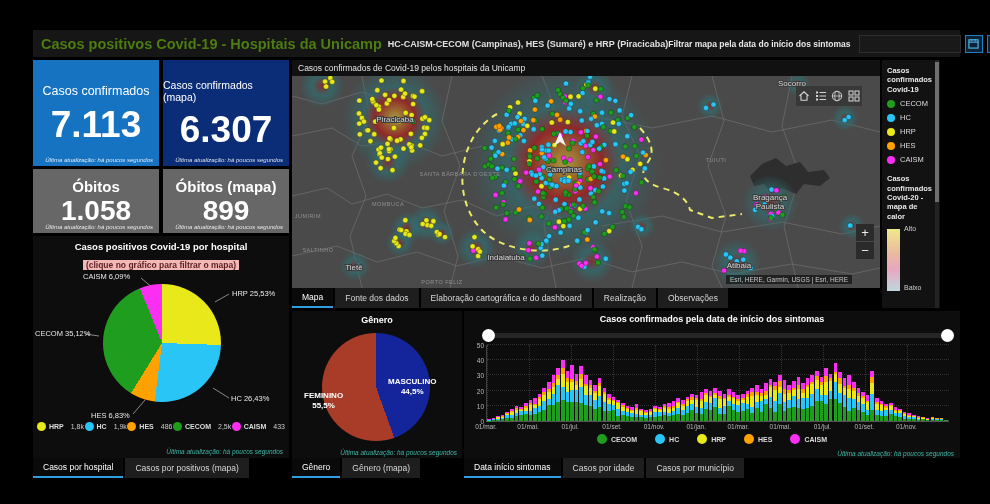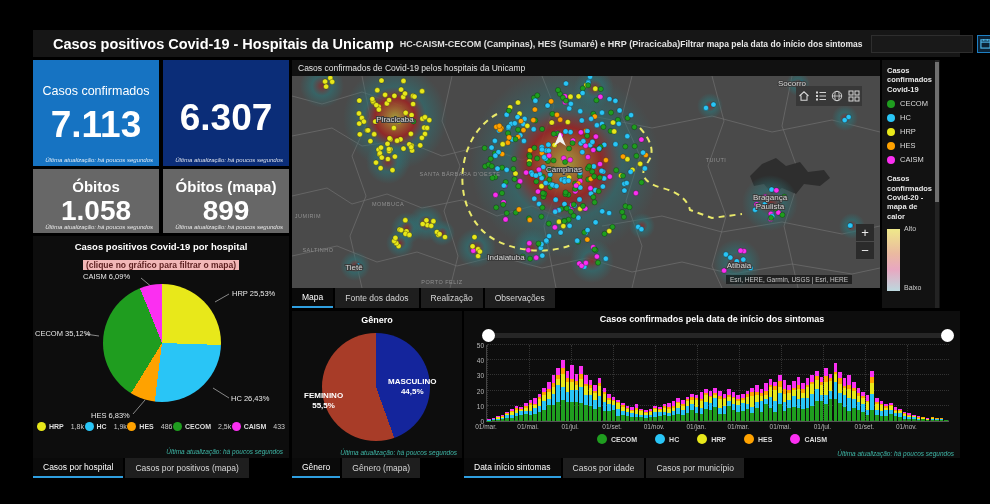--- a/index.html
+++ b/index.html
@@ -3,21 +3,21 @@
 <meta charset="utf-8">
 <style>
   html,body{margin:0;padding:0;background:#000;}
   #stage{position:relative;width:990px;height:504px;background:#000;overflow:hidden;
          font-family:"Liberation Sans",sans-serif;color:#fff;}
   #dash{position:absolute;left:33px;top:30px;width:927px;height:448px;}
 
   
   #hdr{position:absolute;left:0;top:0;width:927px;height:27px;background:#161616;
        display:flex;align-items:center;}
-  #hdr .ttl{font-size:14.5px;font-weight:bold;color:#ffffff;margin-left:20px;white-space:nowrap;}
+  #hdr .ttl{font-size:14.5px;font-weight:bold;color:#4d7c0f;margin-left:8px;white-space:nowrap;}
   #hdr .sub{font-size:9px;font-weight:bold;color:#e0e0e0;margin-left:6px;white-space:nowrap;}
   #hdr .flt{margin-left:auto;display:flex;align-items:center;gap:4px;padding-right:4px;}
   #hdr .flt label{font-size:8.5px;font-weight:bold;color:#e8e8e8;margin-right:4px;white-space:nowrap;}
   .dinput{width:92px;height:16px;background:#191919;border:1px solid #2e2e2e;color:#cfcfcf;
           font-size:9px;padding:0 4px;font-family:"Liberation Sans",sans-serif;}
   .ibtn{width:18px;height:18px;background:#0c2336;border:1px solid #1d7fc4;display:flex;
         align-items:center;justify-content:center;cursor:pointer;box-sizing:border-box;}
   .ibtn svg{display:block;}
 
   
@@ -139,20 +139,21 @@
 
     </div>
   </div>
 
   <div class="kpi" id="kpi0" style="background: rgb(22, 115, 194);">
     <span class="lbl">Casos confirmados</span>
     <span class="num">7.113</span>
     <span class="ftr">Última atualização: há poucos segundos</span>
   </div>
   <div class="kpi" id="kpi1" style="background: rgb(11, 45, 120);">
+    <span class="lbl" style="font-size:10.5px">Casos confirmados (mapa)</span>
     <span class="num">6.307</span>
     <span class="ftr">Última atualização: há poucos segundos</span>
   </div>
   <div class="kpi" id="kpi2" style="background: rgb(103, 103, 103);">
     <span class="lbl">Óbitos</span>
     <span class="num">1.058</span>
     <span class="ftr">Última atualização: há poucos segundos</span>
   </div>
   <div class="kpi" id="kpi3" style="background: rgb(103, 103, 103);">
     <span class="lbl">Óbitos (mapa)</span>
@@ -788,20 +789,21 @@
       <div class="zoombtns">
         <div class="zbtn">+</div>
         <div class="zbtn">−</div>
       </div>
       <div id="attrib">Esri, HERE, Garmin, USGS | Esri, HERE</div>
     </div>
   </div>
   <div class="tabbar" id="mapTabs">
         <div class="tab active">Mapa</div>
         <div class="tab">Fonte dos dados</div>
+        <div class="tab">Elaboração cartográfica e do dashboard</div>
         <div class="tab">Realização</div>
         <div class="tab">Observações</div>
       </div>
 
   <div id="legendPanel">
     <h4>Casos confirmados Covid-19</h4>
     <div id="mLegItems">
           <div class="mleg-item">
             <span class="dot" style="background:#1f9d1f"></span>
             <span>CECOM</span>

